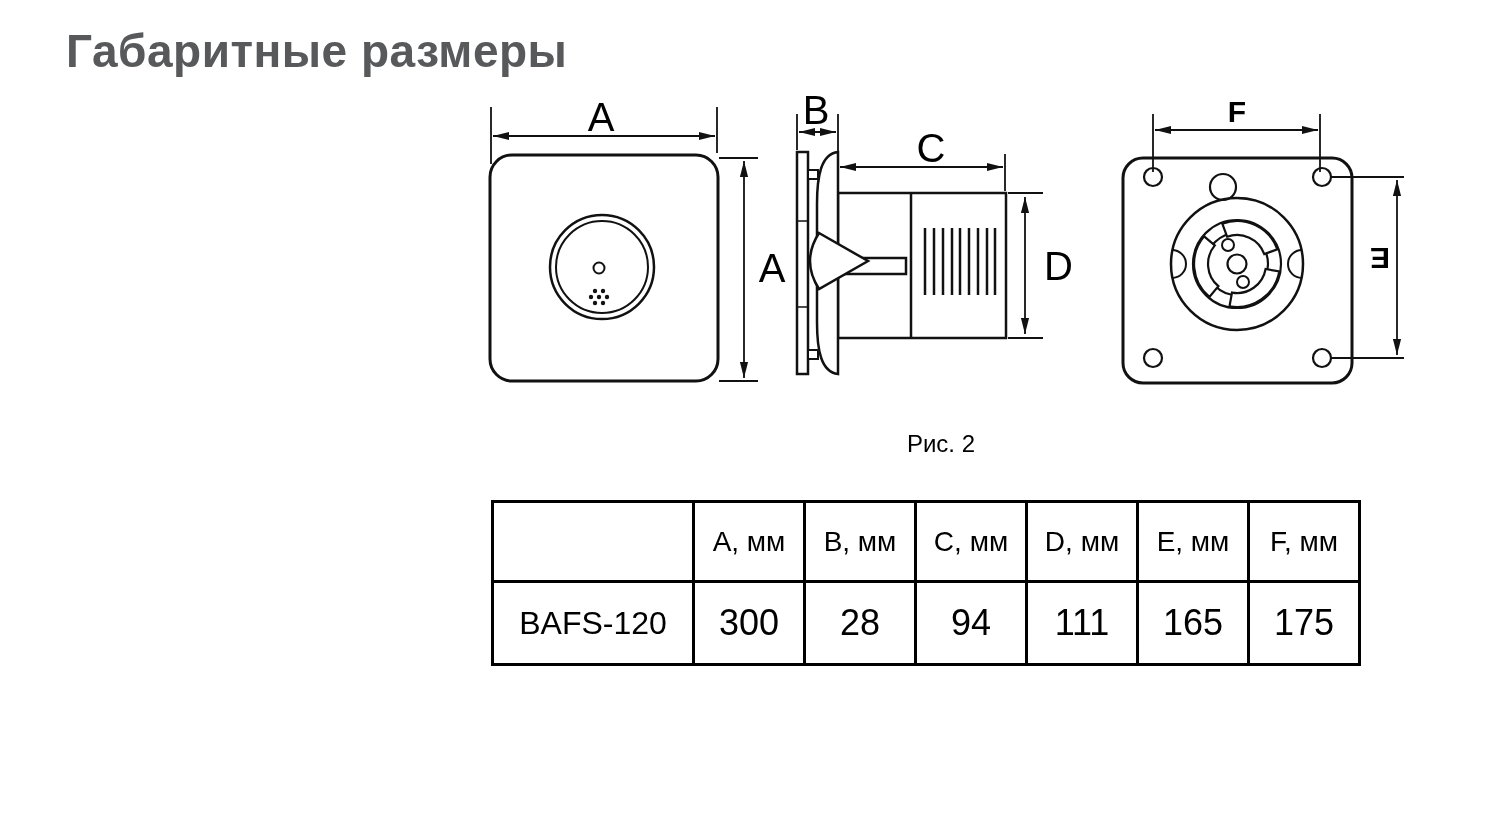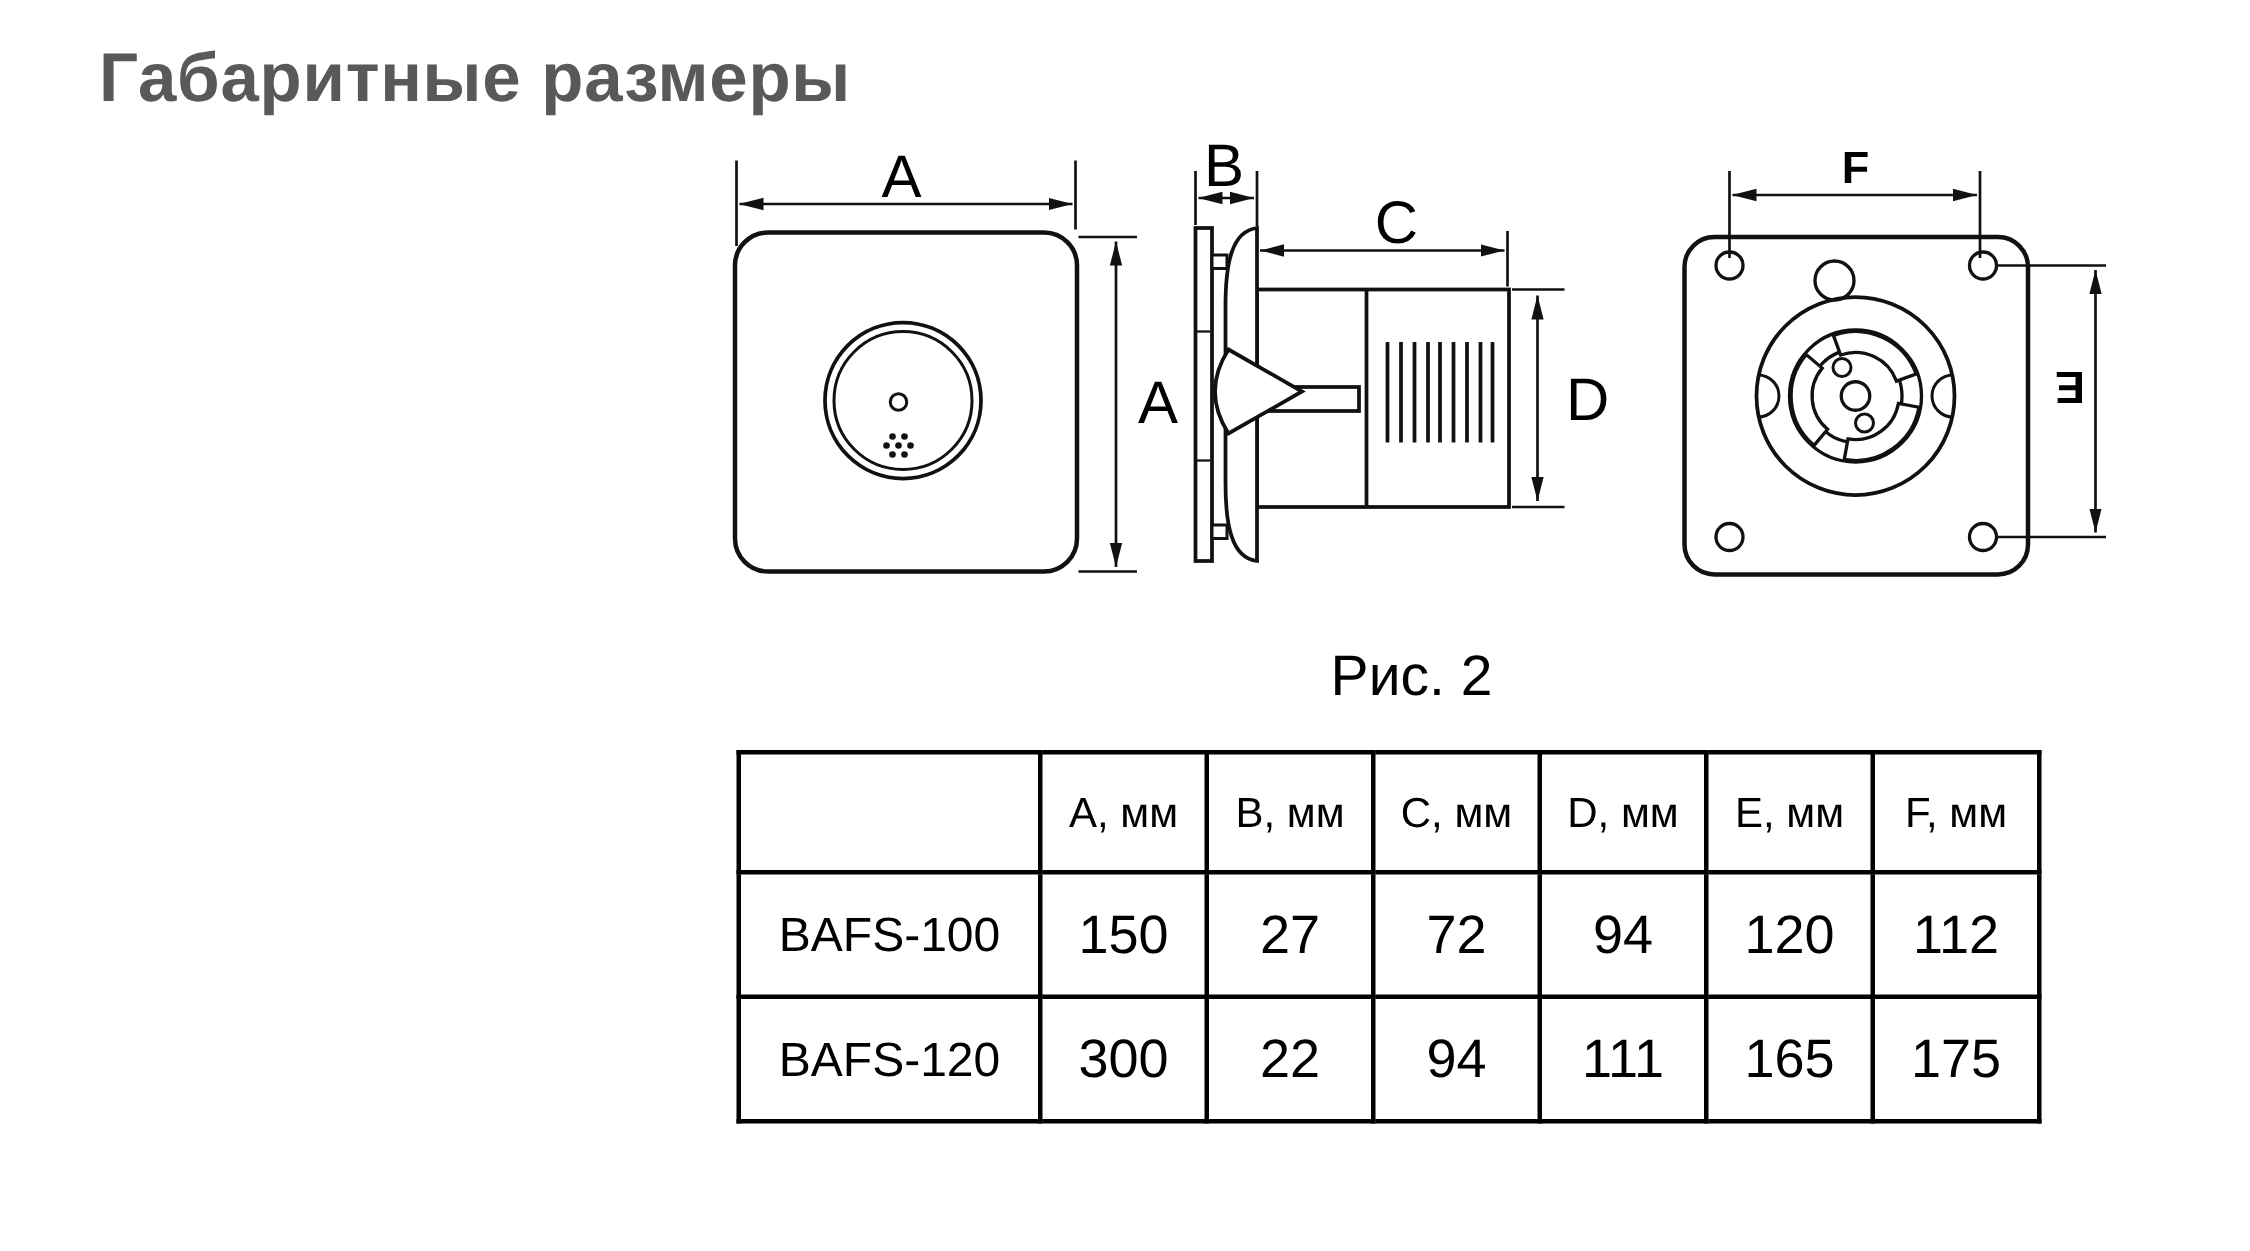--- a/index.html
+++ b/index.html
@@ -2,21 +2,21 @@
 <html><head>
 <meta charset="utf-8">
 <style>
   html,body{margin:0;padding:0;background:#fff;}
   #canvas{position:relative;width:1500px;height:834px;background:#fff;overflow:hidden;
           font-family:"Liberation Sans",sans-serif;}
   #page-title{position:absolute;left:66px;top:24px;font-size:46px;font-weight:bold;
               color:#58595b;letter-spacing:0.5px;}
   #diagram-svg{position:absolute;left:0;top:0;}
   #fig-caption{position:absolute;left:791px;top:430px;width:300px;text-align:center;
-               font-size:38px;color:#000;}
+               font-size:24px;color:#000;}
   #dims-table{position:absolute;left:491px;top:500px;border-collapse:collapse;
               table-layout:fixed;}
   #dims-table td,#dims-table th{border:3px solid #000;text-align:center;vertical-align:middle;
               padding:0;color:#000;font-weight:normal;background:#fff;}
   #dims-table .c-model{width:201px;}
   #dims-table .c-dim{width:111px;}
   #dims-table tr.hdr td{height:77px;font-size:28px;}
   #dims-table tr.row td{height:80px;font-size:36px;}
   #dims-table tr.row td.model{font-size:32px;}
   text{fill:#000;}
@@ -162,32 +162,23 @@
         <tr class="hdr">
       <td></td>
       <td>A, мм</td>
       <td>B, мм</td>
       <td>C, мм</td>
       <td>D, мм</td>
       <td>E, мм</td>
       <td>F, мм</td>
     </tr>
     <tr class="row">
-      <td class="model">BAFS-100</td>
-      <td>150</td>
-      <td>27</td>
-      <td>72</td>
-      <td>94</td>
-      <td>120</td>
-      <td>112</td>
-    </tr>
-    <tr class="row">
       <td class="model">BAFS-120</td>
       <td>300</td>
-      <td>22</td>
+      <td>28</td>
       <td>94</td>
       <td>111</td>
       <td>165</td>
       <td>175</td>
     </tr>
   </tbody>
     </table>
 
 </div>
 

